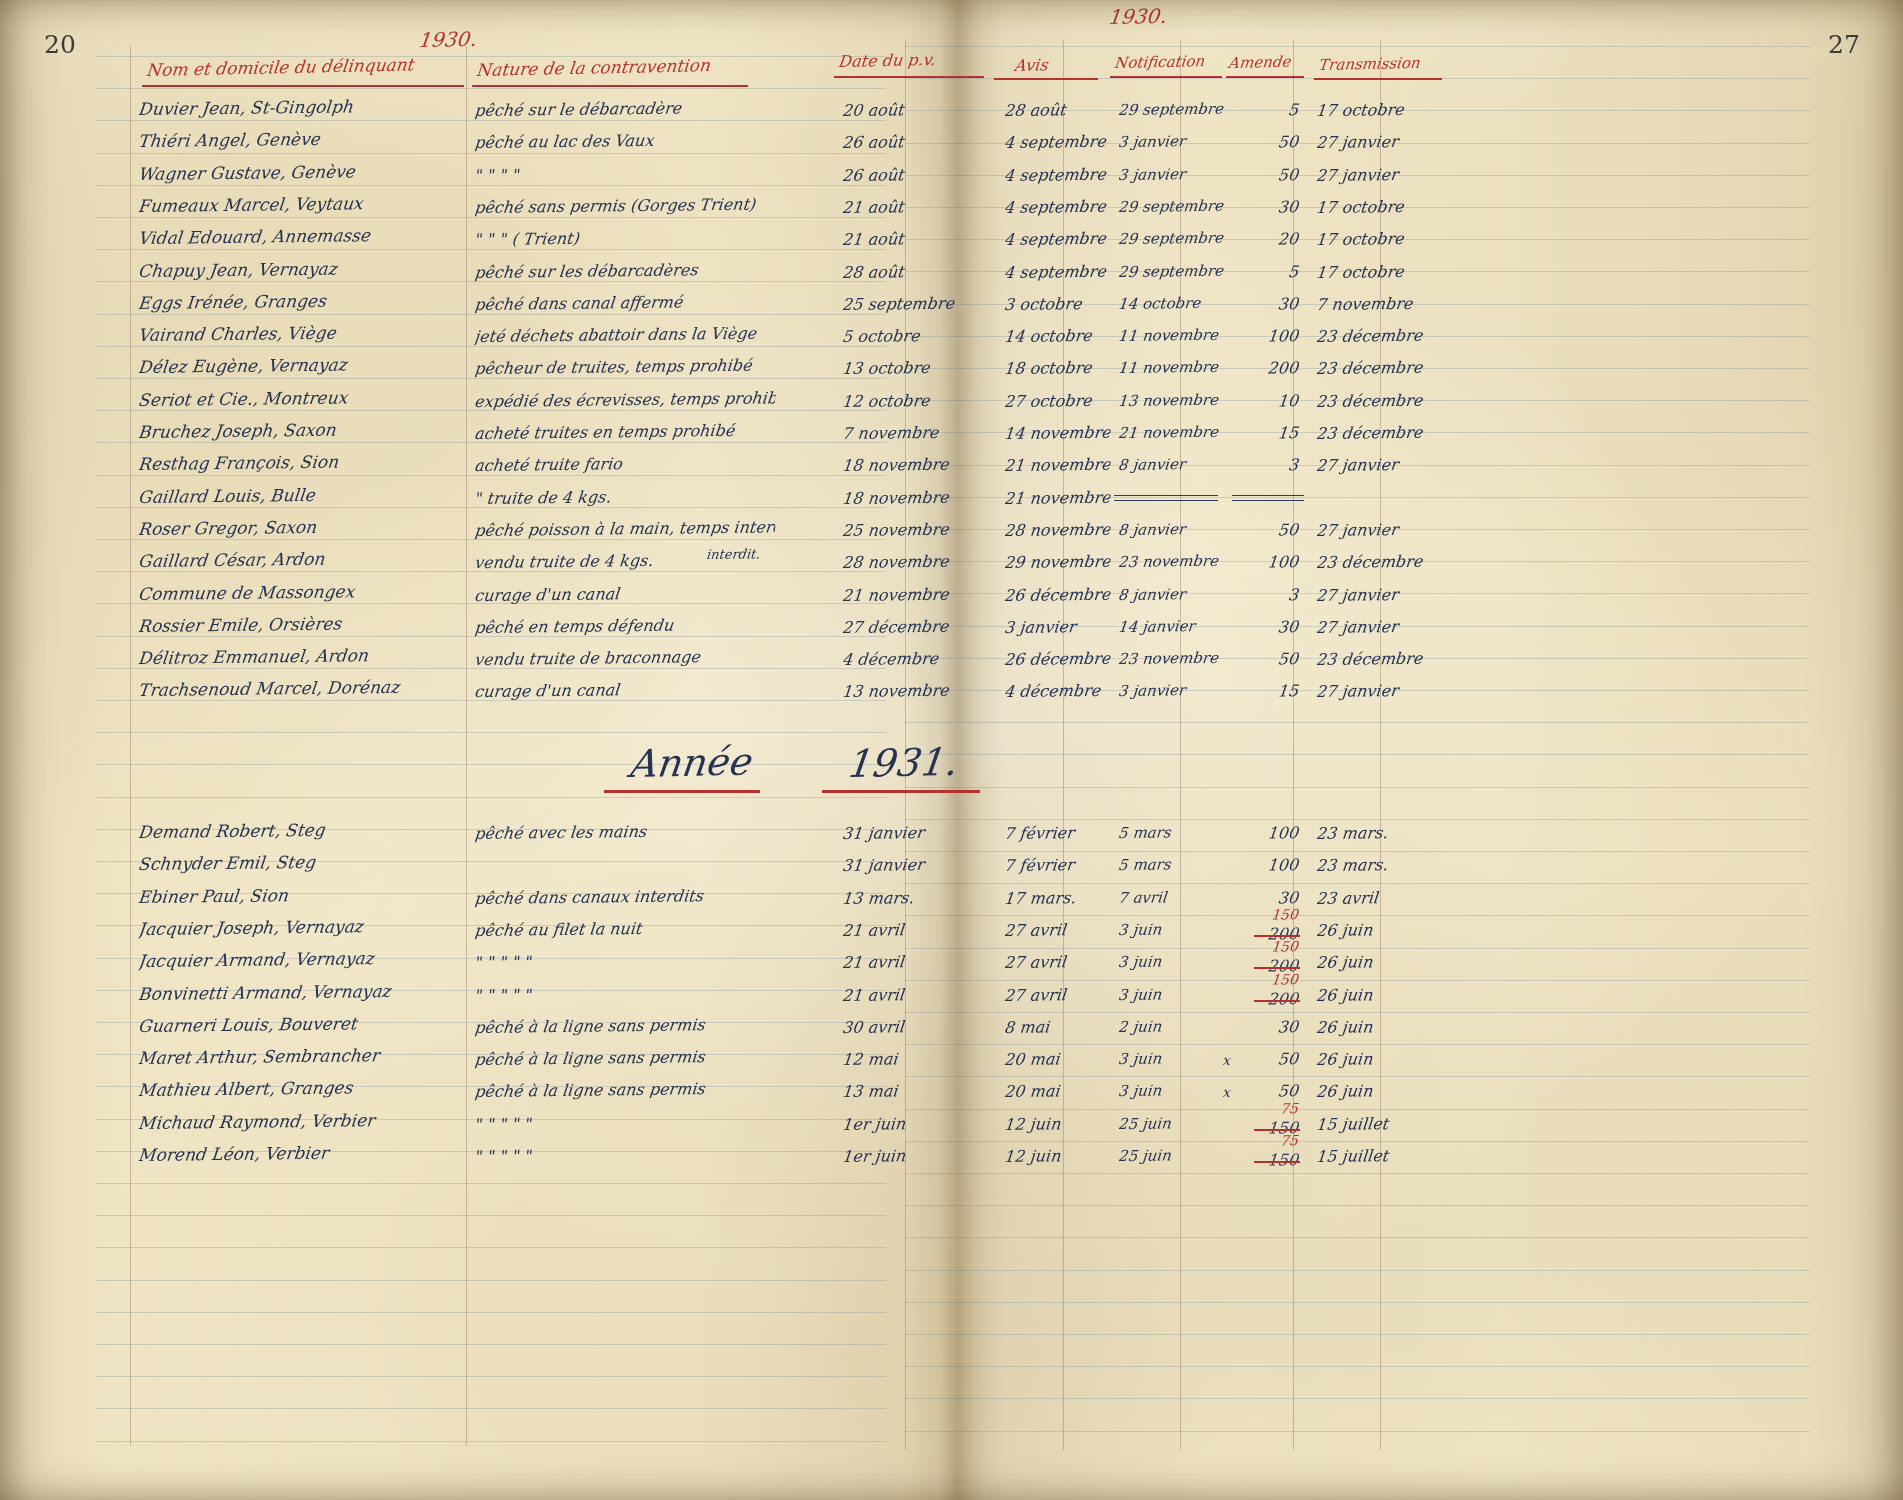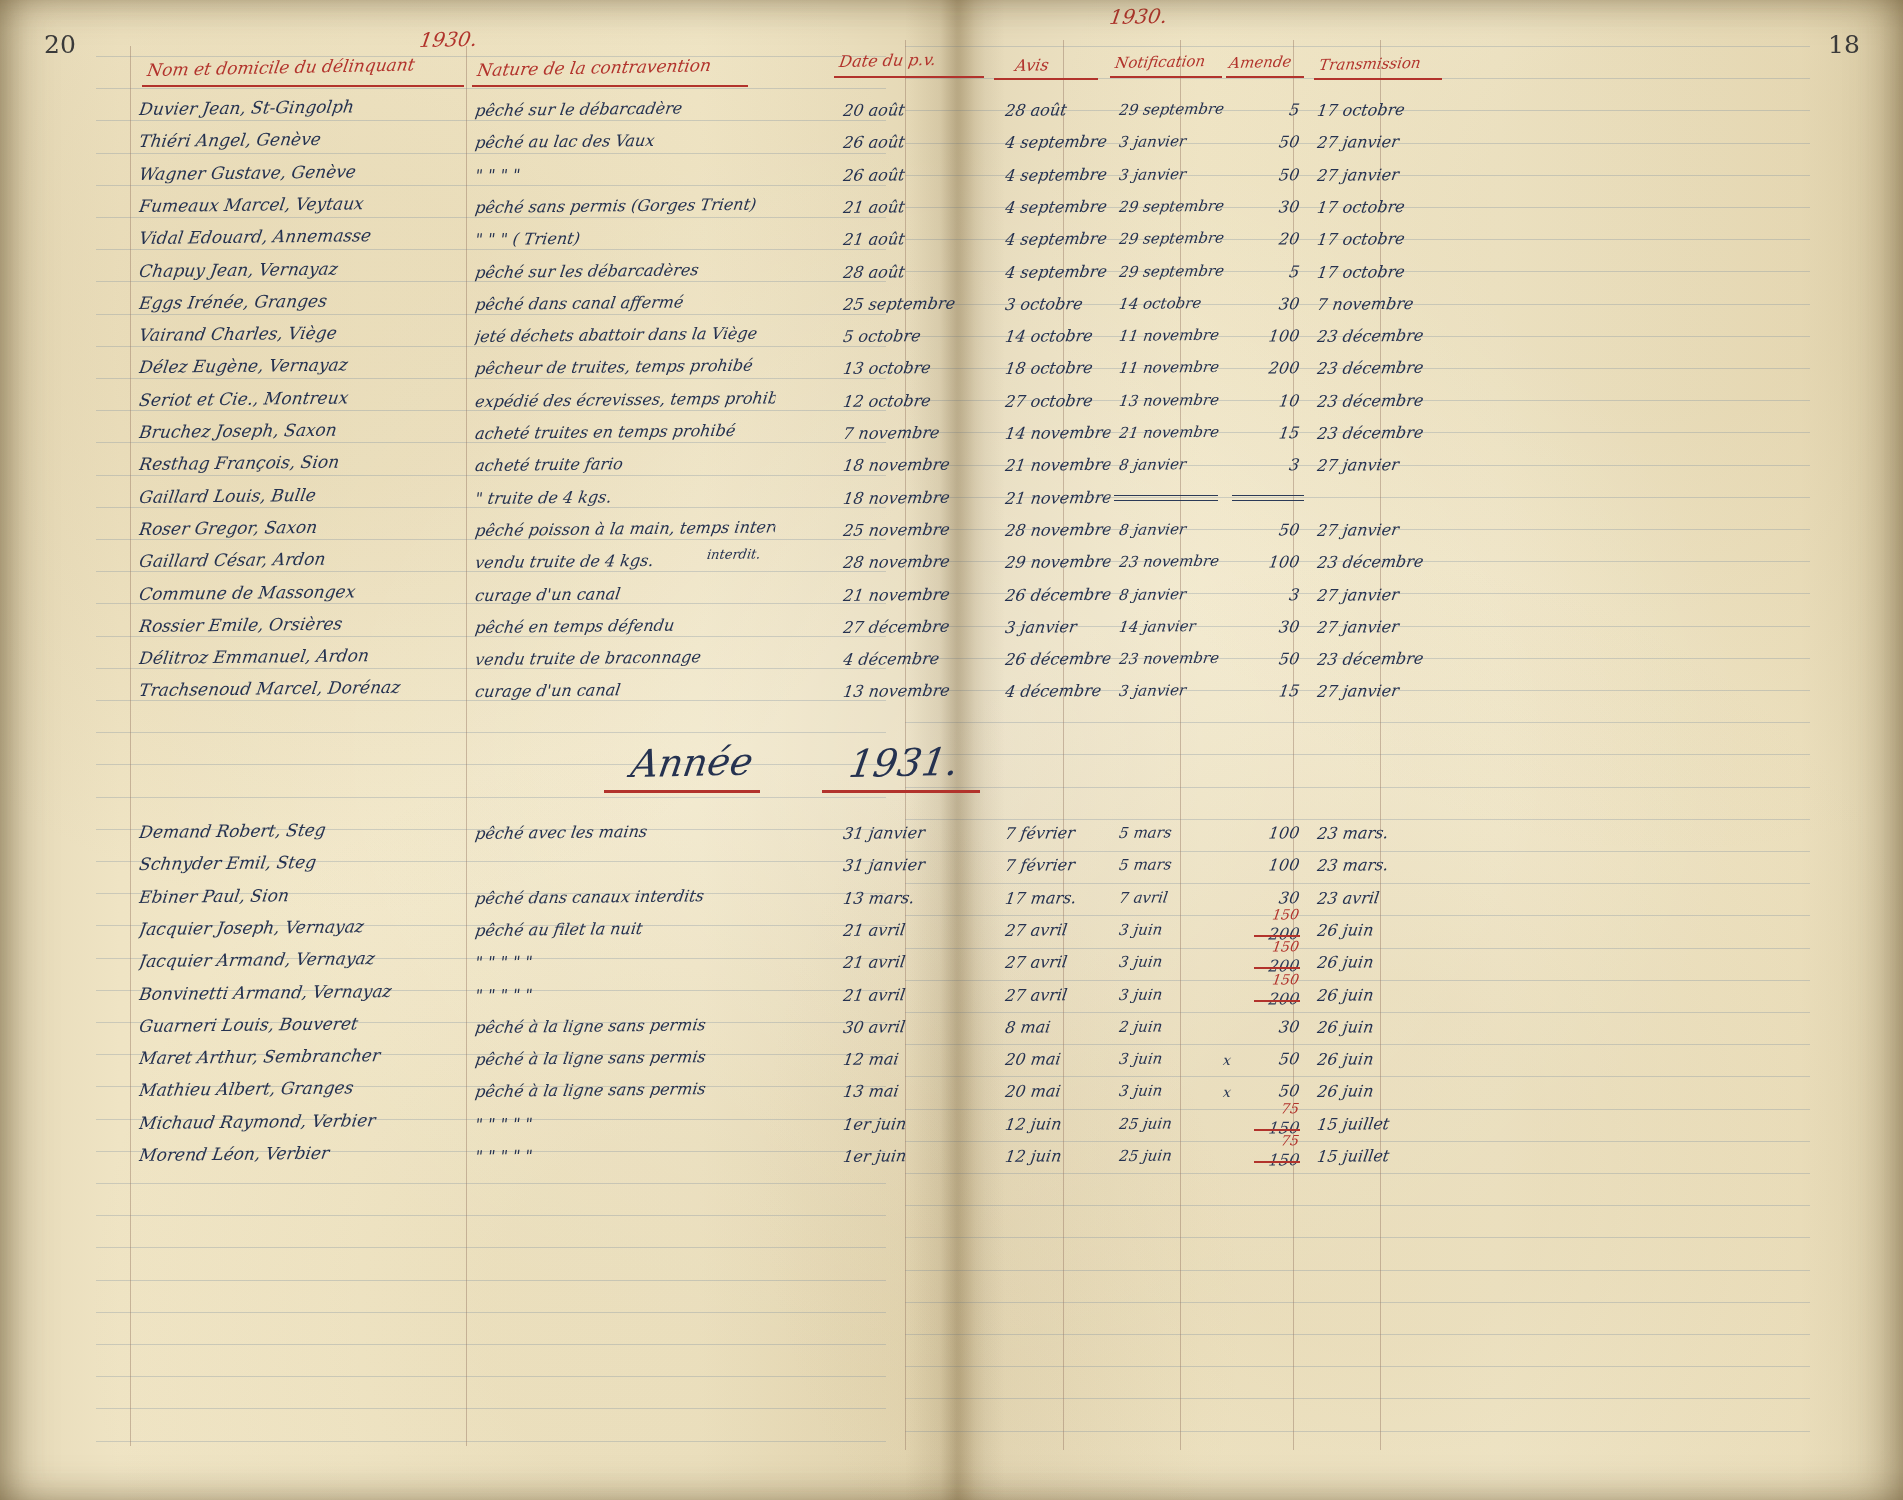--- a/index.html
+++ b/index.html
@@ -226,21 +226,21 @@
       <div class="vline" style="left: 0px; top: 40px; height: 1410px;"></div>
       <div class="vline" style="left: 158px; top: 40px; height: 1410px;"></div>
       <div class="vline" style="left: 275px; top: 40px; height: 1410px;"></div>
       <div class="vline" style="left: 388px; top: 40px; height: 1410px;"></div>
       <div class="vline" style="left: 475px; top: 40px; height: 1410px;"></div>
     </div>
 
   <div id="gutter"></div>
 
   <div class="folio" style="left:44px;top:30px;">20</div>
-  <div class="folio" style="left:1828px;top:30px;">18</div>
+  <div class="folio" style="left:1828px;top:30px;">27</div>
 
   <div class="hw red lg slant" style="left:418px;top:28px;font-size:20px;">1930.</div>
   <div class="hw red lg slant" style="left:1108px;top:5px;font-size:20px;">1930.</div>
 
   <div class="hw red md slant" style="left:146px;top:60px;font-size:17px;">Nom et domicile du délinquant</div>
   <div class="uline" style="left:142px;top:85px;width:322px;"></div>
 
   <div class="hw red md slant" style="left:476px;top:60px;font-size:17px;">Nature de la contravention</div>
   <div class="uline" style="left:472px;top:85px;width:276px;"></div>
 

